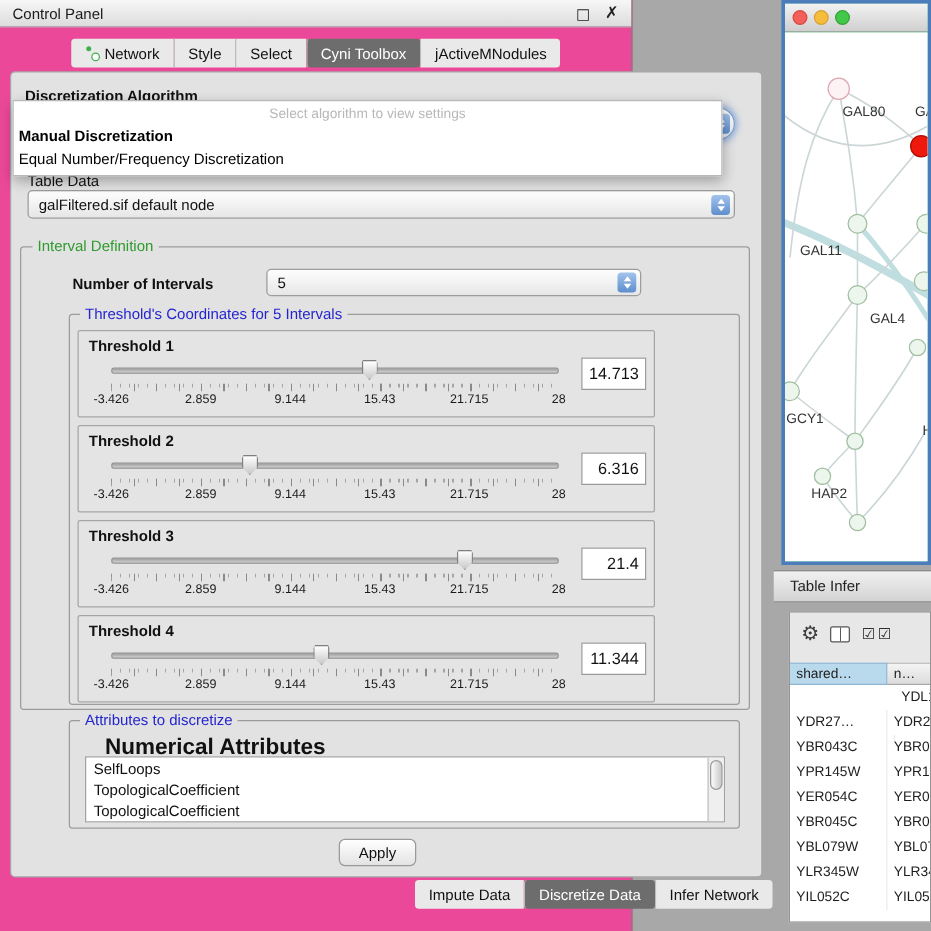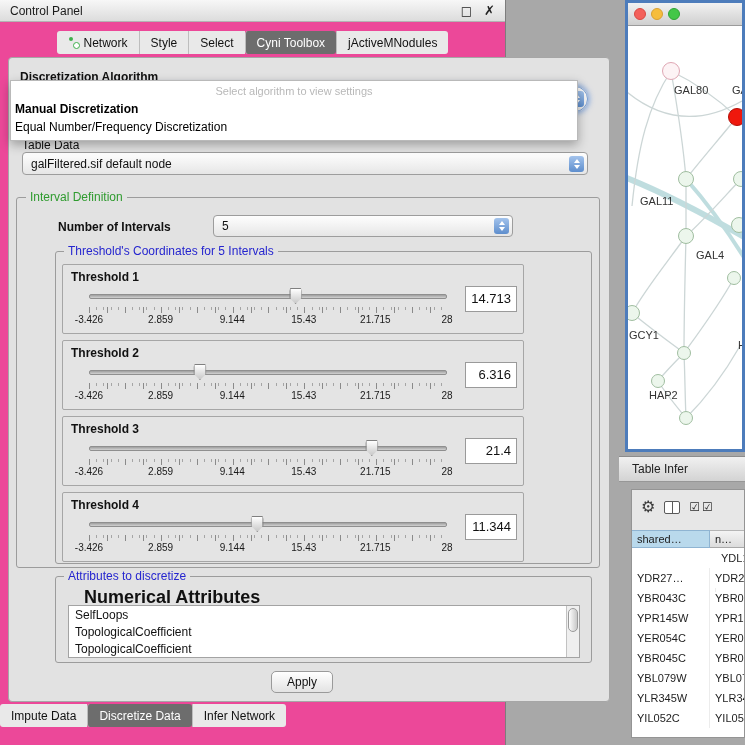--- a/index.html
+++ b/index.html
@@ -8,21 +8,21 @@
 
 
 .control-panel{position:absolute;left:0;top:0;width:506px;height:745px;background:#ec4899;border-right:1px solid #7d7d7d}
 .cp-titlebar{position:absolute;left:0;top:0;width:100%;height:22px;background:linear-gradient(#f7f7f7,#dcdcdc);border-bottom:1px solid #b3b3b3;display:flex;align-items:center;padding:0 10px;font-size:12px;color:#1a1a1a}
 .cp-title{flex:1}
 .cp-btn{font-family:"DejaVu Sans",sans-serif;font-size:12px;color:#222;margin-left:12px;cursor:default;line-height:1}
 .cp-btn.close{font-weight:bold;font-size:13px}
 
 
 .top-tabs{position:absolute;left:0;top:31px;width:100%;display:flex;justify-content:center;z-index:2}
-.bottom-tabs{position:absolute;left:0;top:704px;width:618px;display:flex;justify-content:flex-start;z-index:2}
+.bottom-tabs{position:absolute;left:0;top:704px;width:618px;display:flex;justify-content:flex-end;z-index:2}
 .tabbar{display:flex;height:23px;align-items:stretch}
 .tab{display:flex;align-items:center;gap:5px;padding:0 11px;font-size:12px;color:#111;border-left:1px solid #bdbdbd;cursor:default;background:#e9e9e9}
 .tab:first-child{border-left:none;border-radius:3px 0 0 3px}
 .tab:last-child{border-radius:0 3px 3px 0}
 .tab.selected{background:#6d6d6d;color:#fff;border-radius:3px}
 .net-ico{width:11px;height:11px;position:relative;display:inline-block}
 .net-ico::before{content:"";position:absolute;left:1px;top:0;width:4px;height:4px;border-radius:50%;background:#3faf4c}
 .net-ico::after{content:"";position:absolute;left:5px;top:5px;width:5px;height:5px;border-radius:50%;border:1px solid #3faf4c;background:#fff}
 
 .content-panel{position:absolute;left:8px;top:57px;width:602px;height:645px;border:1px solid #a6a6a6;border-radius:4px;background:#e2e2e2}

